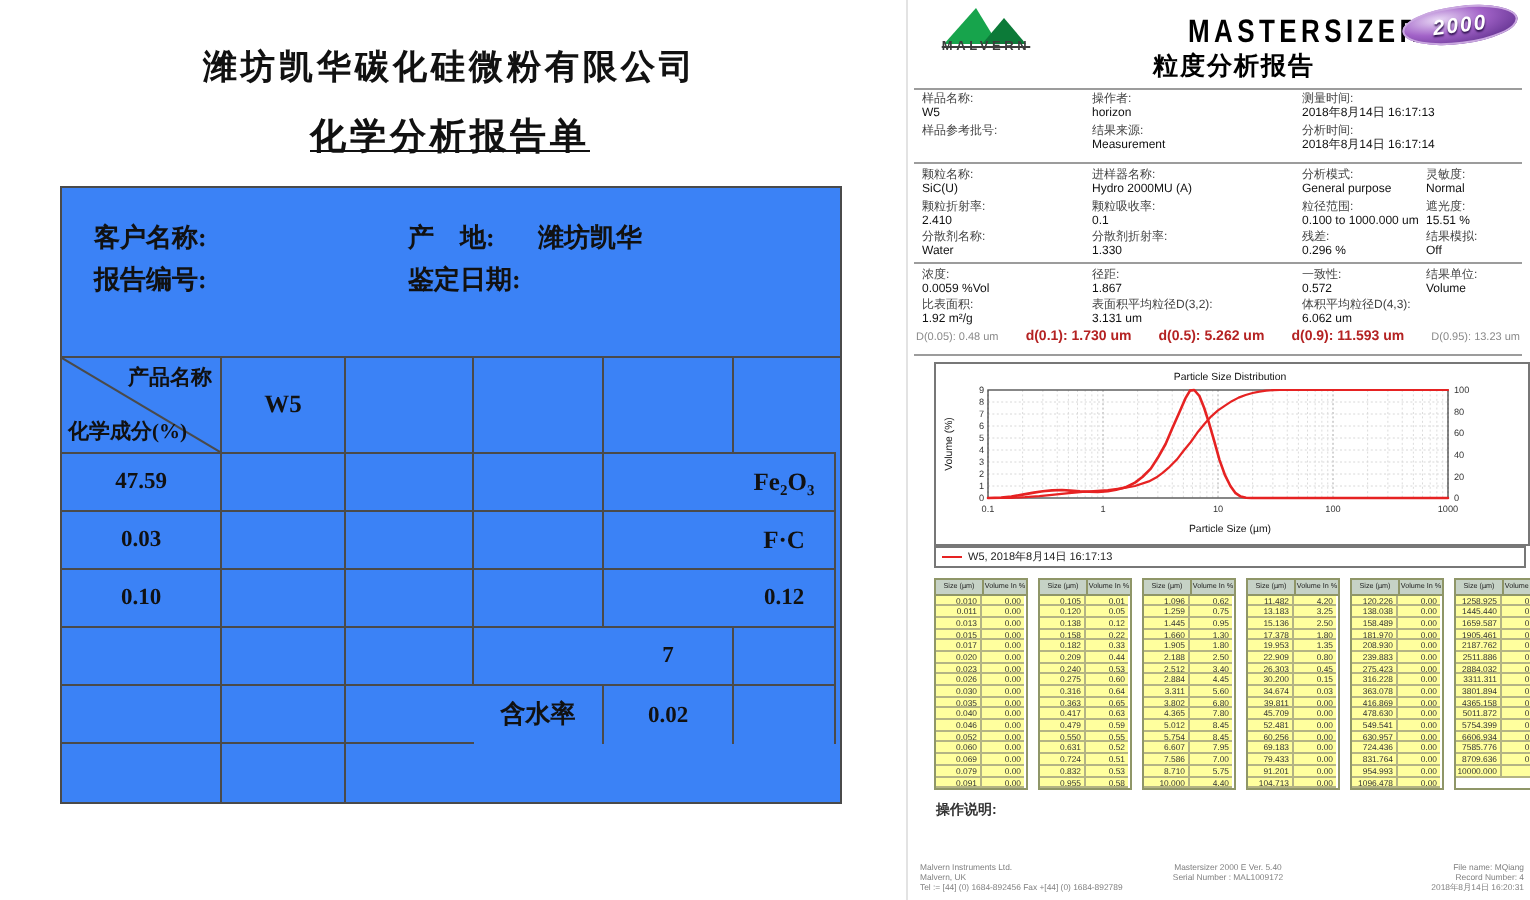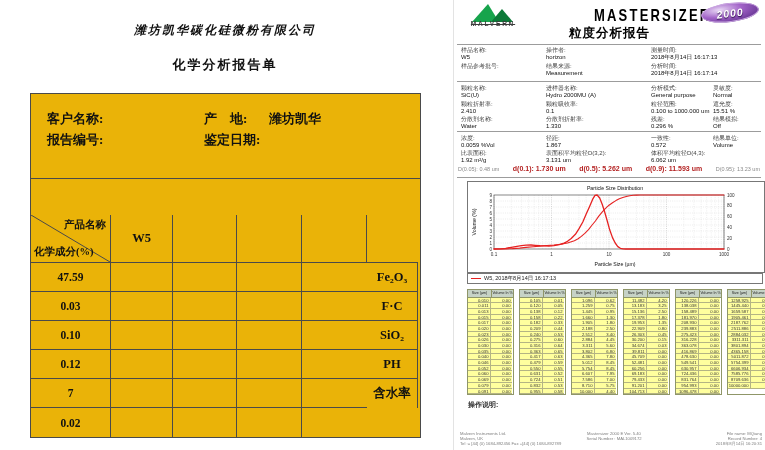--- a/index.html
+++ b/index.html
@@ -5,27 +5,27 @@
   html,body{margin:0;padding:0;background:#fff;}
   .canvas{position:relative;width:765px;height:450px;background:#ffffff;overflow:hidden;
           font-family:"Liberation Sans",sans-serif;}
   .scan-edge{position:absolute;left:0;top:0;width:6px;height:450px;
              background:linear-gradient(to right,#dcdcdc,#f6f6f6);}
 
   
   .ldoc{position:absolute;left:0;top:0;width:452px;height:450px;background:#fff;
         font-family:"Liberation Serif",serif;color:#111;}
   .ltitle{position:absolute;left:30px;width:390px;text-align:center;font-weight:bold;letter-spacing:2px;}
-  .ltitle.t1{top:22px;font-size:12px;font-style:italic;}
-  .ltitle.t2{top:56px;font-size:13px;}
-  .lframe{position:absolute;left:30px;top:93px;width:389px;border:1.5px solid #4a4a4a;background:#eab308;}
+  .ltitle.t1{top:22px;font-size:17px;}
+  .ltitle.t2{top:56px;font-size:18px;text-decoration:underline;}
+  .lframe{position:absolute;left:30px;top:93px;width:389px;border:1.5px solid #4a4a4a;background:#3b82f6;}
   .linfo{position:relative;height:84px;border-bottom:1.3px solid #4a4a4a;}
   .linfo span{position:absolute;font-weight:bold;font-size:13px;white-space:pre;}
   .lmatrix{display:grid;grid-template-columns:80px 62px 64px 65px 65px 51px;
-           grid-template-rows:48px repeat(6,29px);margin-top:36px;}
+           grid-template-rows:48px repeat(6,29px);}
   .cell{border-right:1.2px solid #4a4a4a;border-bottom:1.2px solid #4a4a4a;
         display:flex;align-items:center;justify-content:center;
         font-weight:bold;font-size:11.5px;overflow:hidden;}
   .cell.lastcol{border-right:none;}
   .cell.lastrow{border-bottom:none;}
   .cell.corner{position:relative;display:block;}
   .corner svg{position:absolute;left:0;top:0;width:100%;height:100%;}
   .corner .ct{position:absolute;right:4px;top:3px;font-size:10.5px;font-weight:bold;}
   .corner .cb{position:absolute;left:3px;bottom:3px;font-size:10.5px;font-weight:bold;}
   .cell.hprod{font-size:12.5px;}
@@ -39,21 +39,21 @@
   .logo-word{position:absolute;left:10px;top:20px;width:58px;text-align:center;font-size:6.5px;
              letter-spacing:1.8px;color:#3c3c3c;font-weight:bold;text-decoration:line-through;}
   .msz{position:absolute;left:140px;top:6px;font-size:13px;font-weight:bold;letter-spacing:2.2px;
        color:#000;transform:scaleY(1.25);transform-origin:top left;white-space:nowrap;}
   .badge2000{position:absolute;left:247px;top:3px;width:58px;height:19px;border-radius:50%;
              background:radial-gradient(ellipse at 32% 30%,#e9d9f5 0%,#a263c8 40%,#4a1f7a 100%);
              transform:rotate(-7deg);display:flex;align-items:center;justify-content:center;
              box-shadow:0 0 0 1px #caa8e0 inset;}
   .badge2000 span{font-style:italic;font-weight:bold;font-size:10.5px;color:#fff;
                   text-shadow:0 1px 1px #2a0e4a;letter-spacing:1px;}
-  .rtitle{position:absolute;left:100px;top:25px;width:96px;text-align:right;
+  .rtitle{position:absolute;left:115px;top:25px;width:96px;text-align:center;
           font-family:"Liberation Serif",serif;font-weight:bold;font-size:12.5px;color:#000;letter-spacing:1px;}
   .pcol{position:absolute;}
   .plabel{font-size:6px;line-height:7px;color:#444;white-space:nowrap;}
   .pvalue{font-size:6px;line-height:7px;color:#111;white-space:nowrap;margin-bottom:1.5px;}
   .pctrow{position:absolute;left:4px;top:165px;width:302px;display:flex;align-items:center;
           justify-content:space-between;}
   .pct{white-space:nowrap;}
   .pct.dim{font-size:5.5px;color:#8a8a8a;}
   .pct.emph{font-size:7px;font-weight:bold;color:#b42222;}
   .chartbox{position:absolute;left:13px;top:181px;width:296px;height:90px;border:1px solid #777;
@@ -117,27 +117,25 @@
           <div class="cell"></div>
           <div class="cell"></div>
           <div class="cell"></div>
           <div class="cell lastcol"></div>
           <div class="cell lab">F·C</div>
           <div class="cell">0.10</div>
           <div class="cell"></div>
           <div class="cell"></div>
           <div class="cell"></div>
           <div class="cell lastcol"></div>
-          <div class="cell lab">SiO₂</div>
           <div class="cell">0.12</div>
           <div class="cell"></div>
           <div class="cell"></div>
           <div class="cell"></div>
           <div class="cell lastcol"></div>
-          <div class="cell lab">PH</div>
           <div class="cell">7</div>
           <div class="cell"></div>
           <div class="cell"></div>
           <div class="cell"></div>
           <div class="cell lastcol"></div>
           <div class="cell lab lastrow">含水率</div>
           <div class="cell lastrow">0.02</div>
           <div class="cell lastrow"></div>
           <div class="cell lastrow"></div>
           <div class="cell lastrow"></div>

